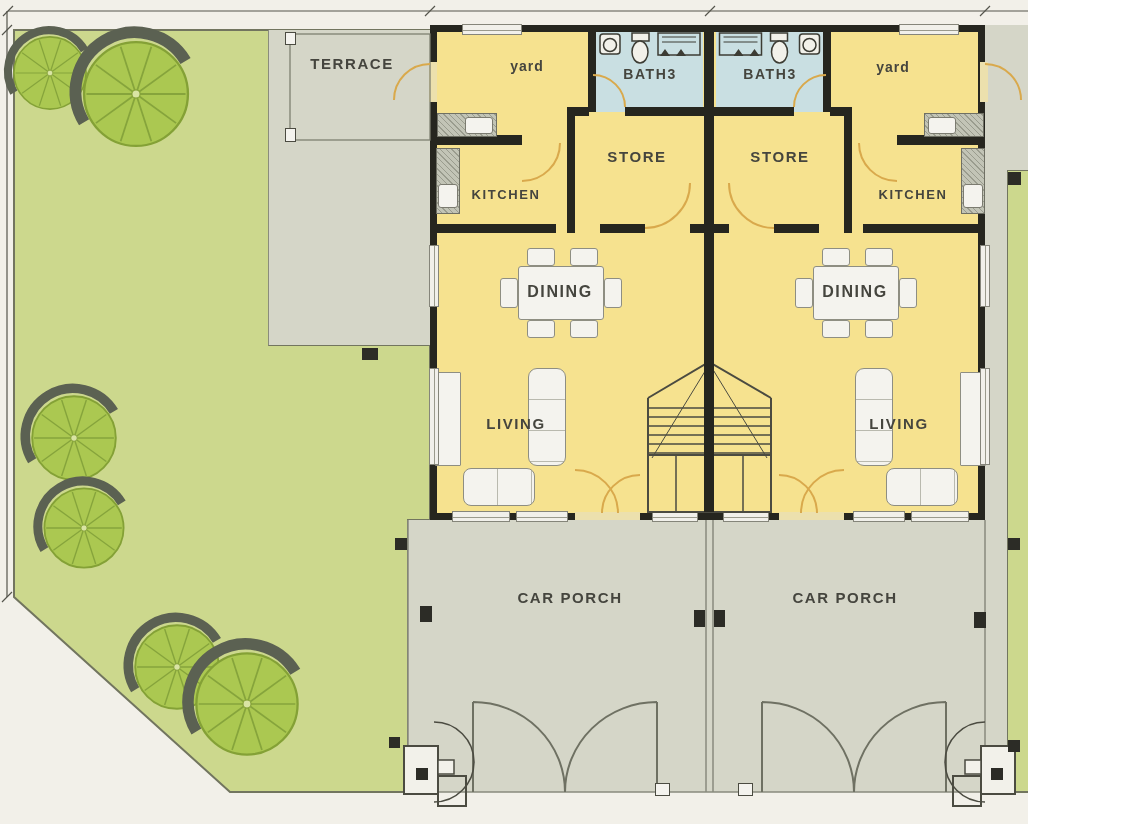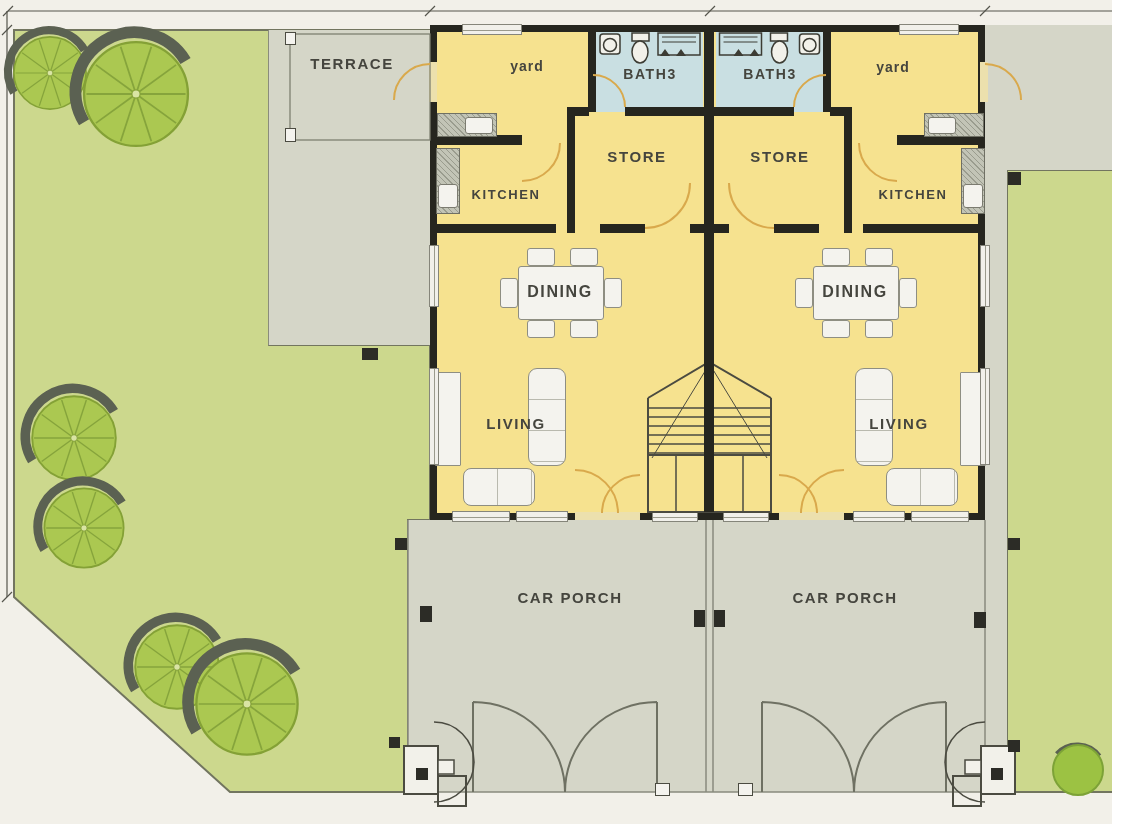--- a/index.html
+++ b/index.html
@@ -2,21 +2,21 @@
 <html style="--page: #f2f0e9; --lawn: #ccd88d; --tree: #abc851; --tree_shadow: #5b6152; --interior: #f6e28f; --bath: #c9dfe2; --hardscape: #d5d6c8; --wall: #26261f; --door_arc: #d9a94c; --text: #45453e; --line: #72755f;"><head>
 <meta charset="utf-8">
 <style>
   :root{
     --page:#f2f0e9; --lawn:#ccd88d; --tree:#abc851; --tree_shadow:#5b6152;
     --interior:#f6e28f; --bath:#c9dfe2; --hardscape:#d5d6c8; --wall:#26261f;
     --door_arc:#d9a94c; --text:#45453e; --line:#72755f;
   }
   html,body{margin:0;padding:0;}
   body{font-family:"Liberation Sans",sans-serif;background:#fff;}
-  #stage{position:relative;width:1112px;height:824px;background:var(--page);overflow:hidden;}
+  #stage{position:relative;width:1028px;height:824px;background:var(--page);overflow:hidden;}
   #stage svg{position:absolute;left:0;top:0;}
   .wall{position:absolute;background:var(--wall);z-index:2;}
   .pwall{z-index:4;}
   .bathroom{position:absolute;background:var(--bath);z-index:1;}
   .house{position:absolute;left:430px;top:25px;width:555px;height:495px;
          background:var(--interior);border:7px solid var(--wall);z-index:1;box-sizing:border-box;}
   .window{position:absolute;background:#f1f0ea;border:1px solid #85857a;z-index:3;}
   .window.h::after{content:"";position:absolute;left:0;right:0;top:50%;height:1px;background:#9a9a8c;}
   .window.v::after{content:"";position:absolute;top:0;bottom:0;left:50%;width:1px;background:#9a9a8c;}
   .gap{position:absolute;background:#ece0ad;z-index:3;}

